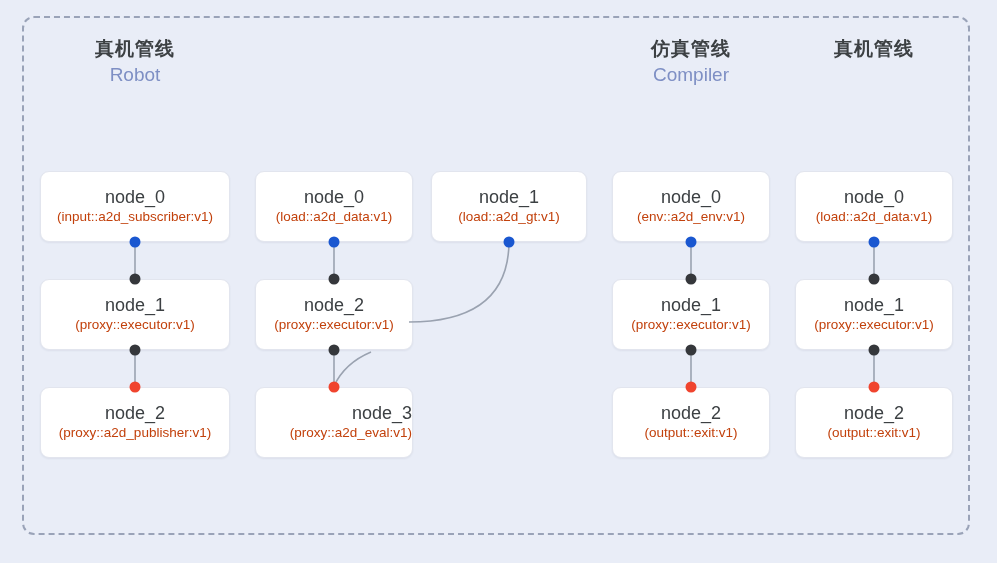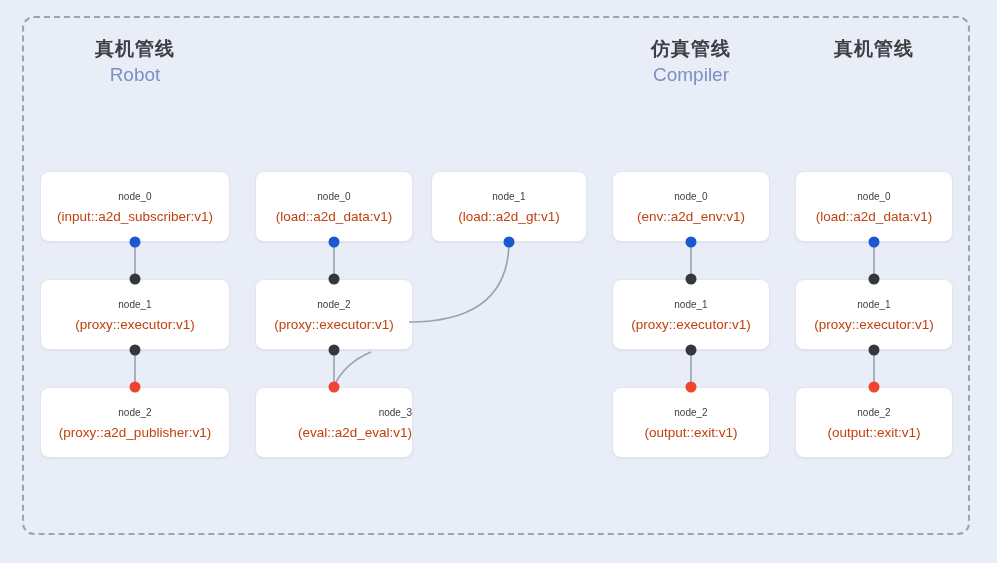--- a/index.html
+++ b/index.html
@@ -62,21 +62,21 @@
     background: #ffffff;
     border: 1px solid #e2e5ee;
     border-radius: 9px;
     box-shadow: 0 1px 2px rgba(40,50,80,0.07);
     display: flex;
     flex-direction: column;
     align-items: center;
     justify-content: center;
   }
   .node-name {
-    font-size: 10px;
+    font-size: 18px;
     color: #3c4043;
     line-height: 20px;
   }
   .node-type {
     font-size: 13.5px;
     color: #c2410c;
     line-height: 20px;
   }
 
   
@@ -173,21 +173,21 @@
 
   <div class="node" style="left:255px; top:279px; width:158px; height:71px;">
     <div class="node-name">node_2</div>
     <div class="node-type">(proxy::executor:v1)</div>
   </div>
   <div class="port port-black" style="left:334px; top:279px;"></div>
   <div class="port port-black" style="left:334px; top:350px;"></div>
 
   <div class="node" style="left:255px; top:387px; width:158px; height:71px;align-items:flex-end;">
     <div class="node-name">node_3</div>
-    <div class="node-type">(eval::a2d_eval:v1)</div>
+    <div class="node-type">(proxy::a2d_eval:v1)</div>
   </div>
   <div class="port port-in-red" style="left:334px; top:387px;"></div>
 
   <div class="column" style="left:612px; width:158px;">
     <div class="col-title-cn">仿真管线</div>
     <div class="col-title-en">Compiler</div>
   </div>
 
   <div class="node" style="left:612px; top:171px; width:158px; height:71px;">
     <div class="node-name">node_0</div>

